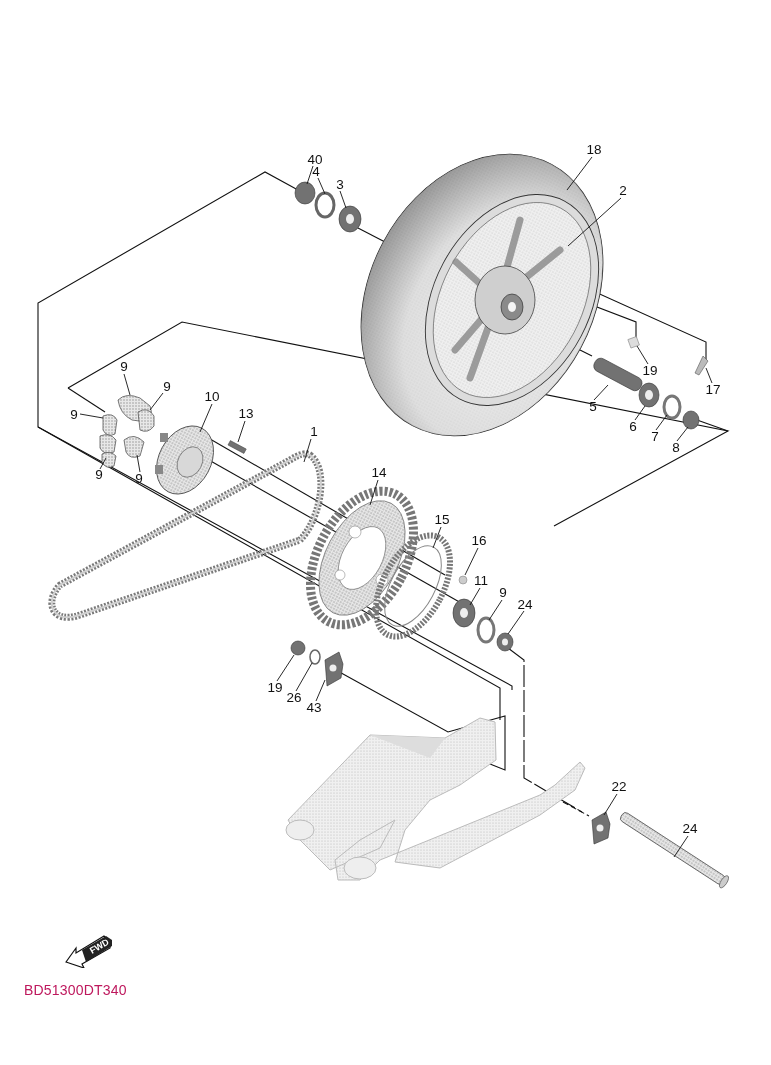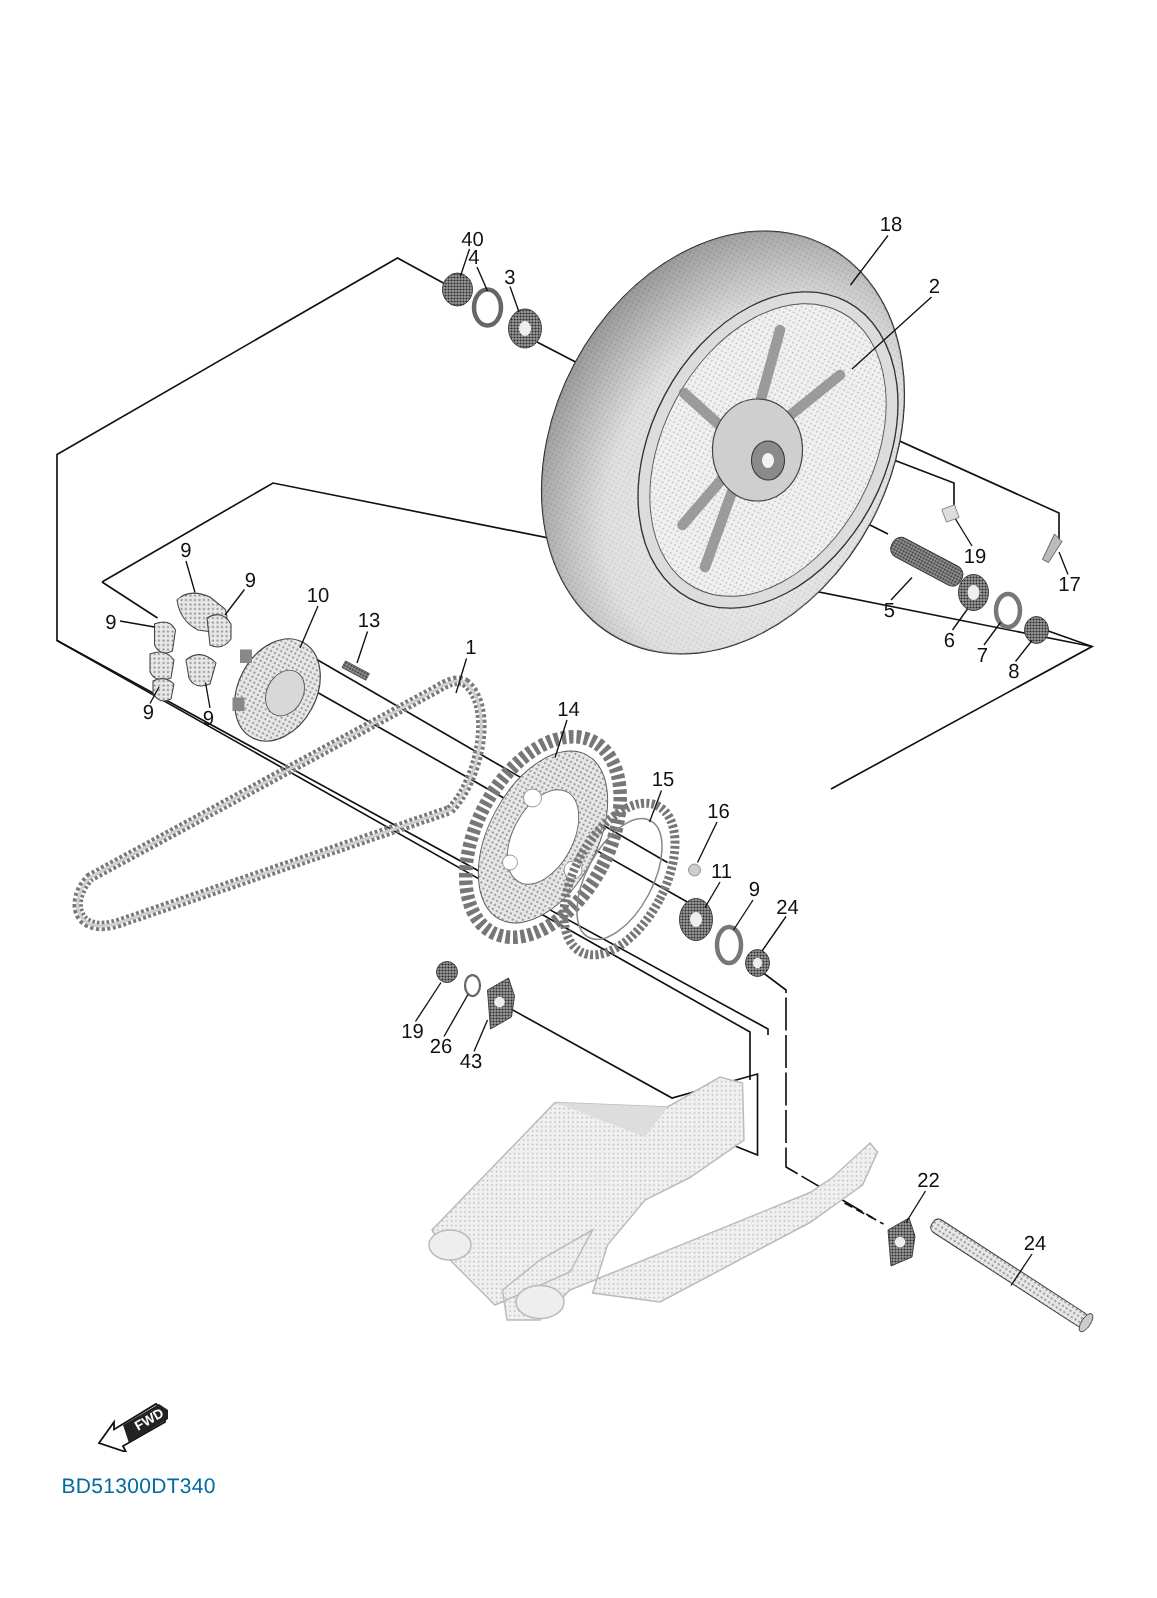--- a/index.html
+++ b/index.html
@@ -1,21 +1,21 @@
 <!DOCTYPE html>
 <html><head>
 <meta charset="utf-8">
 <style>
   html, body { margin: 0; padding: 0; background: #ffffff; }
   body { width: 771px; height: 1065px; position: relative; overflow: hidden;
          font-family: "Liberation Sans", "DejaVu Sans", sans-serif; }
   #stage { position: absolute; left: 0; top: 0; width: 771px; height: 1065px; }
   .callout { position: absolute; font-size: 13.5px; color: #111; line-height: 1;
              transform: translate(-50%, -50%); white-space: nowrap; cursor: pointer; }
-  .diagram-code { position: absolute; left: 41px; top: 982px; font-size: 14px; color: #0369a1;
+  .diagram-code { position: absolute; left: 24px; top: 982px; font-size: 14px; color: #be185d;
                   letter-spacing: 0.2px; }
   .fwd { position: absolute; left: 62px; top: 928px; width: 52px; height: 40px; }
   svg text { font-family: "Liberation Sans", "DejaVu Sans", sans-serif; }
 </style>
 </head>
 <body>
 
 <div id="stage">
   <svg width="771" height="1065" viewBox="0 0 771 1065" xmlns="http://www.w3.org/2000/svg">
     <defs>

